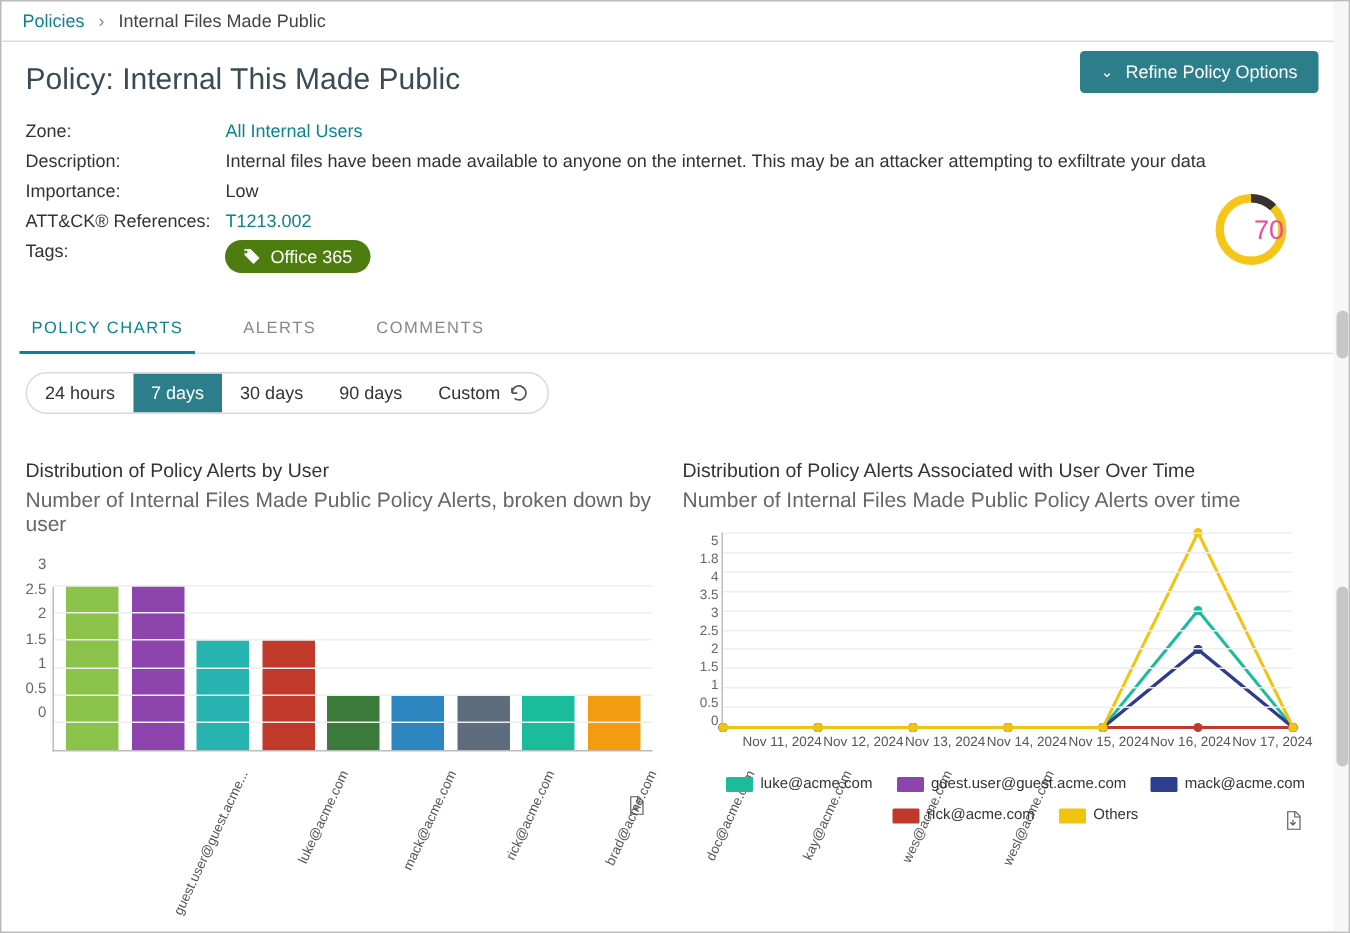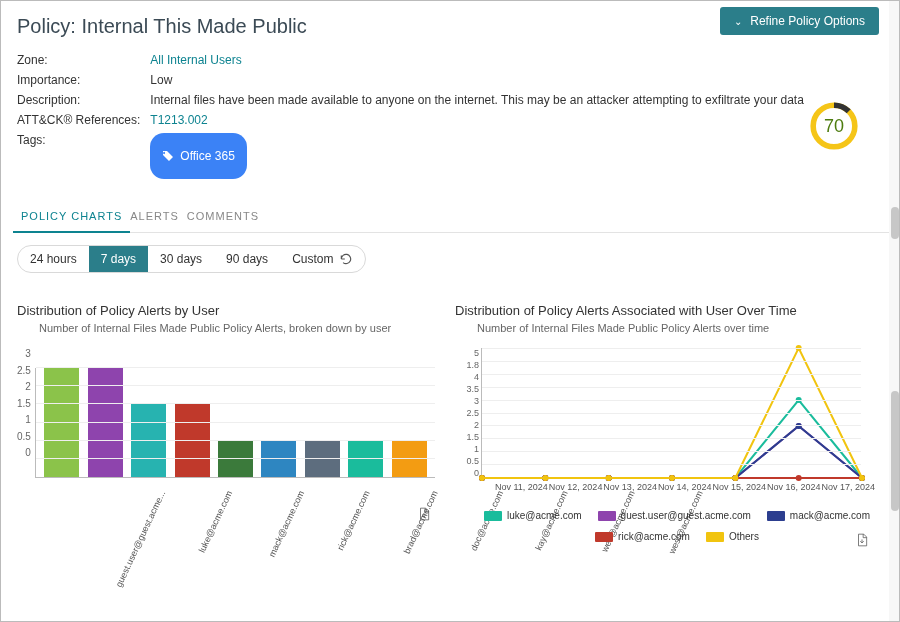--- a/index.html
+++ b/index.html
@@ -14,45 +14,45 @@
   .crumbs a { color:#0d8390; text-decoration:none; }
   .crumbs .sep { margin:0 6px; color:#888; }
 
   .head { padding:10px 16px 0 16px; position:relative; }
   h1 { font-size:20px; font-weight:400; color:#3b4a55; margin:4px 0 12px 0; }
   .actions { position:absolute; right:10px; top:6px; display:flex; flex-direction:column; gap:6px; align-items:flex-end; }
   .btn { background:#2b7e8a; color:#fff; border:none; border-radius:3px; padding:7px 14px; font-size:12px; display:flex; align-items:center; gap:8px; cursor:pointer; min-width:150px; justify-content:center; }
 
   .ring { position:absolute; right:30px; top:100px; width:50px; height:50px;}
   .ring svg { width:50px; height:50px; display:block;}
-  .ring .scorelabel { position:absolute; left:0; top:0; width:50px; height:50px; display:flex; align-items:center; justify-content:center; font-size:18px; color:#4d7c0f; font-weight:500;}
+  .ring .scorelabel { position:absolute; left:12px; top:0; width:50px; height:50px; display:flex; align-items:center; justify-content:center; font-size:18px; color:#ec4899; font-weight:500;}
 
   table.meta { border-collapse:collapse; font-size:12px; color:#333; }
   table.meta td { padding:3px 8px 3px 0; vertical-align:top; }
   table.meta td.k { color:#333; white-space:nowrap; padding-right:10px; }
   .linklike { color:#0d8390; }
-  .tag { display:inline-flex; align-items:center; gap:6px; background:#3b82f6; color:#fff; border-radius:14px; padding:16px 12px; font-size:12px; }
+  .tag { display:inline-flex; align-items:center; gap:6px; background:#4d7c0f; color:#fff; border-radius:14px; padding:4px 12px; font-size:12px; }
   .tag svg { width:12px; height:12px; fill:#fff; }
 
-  .tabs { margin:20px 0 0 16px; border-bottom:1px solid #e3e3e3; display:flex; }
+  .tabs { margin:20px 0 0 16px; border-bottom:1px solid #e3e3e3; display:flex; gap:32px; }
   .tab { padding:8px 4px 10px 4px; font-size:11px; letter-spacing:1px; color:#888; cursor:pointer; position:relative; }
   .tab.active { color:#0d8390; }
   .tab.active::after { content:""; position:absolute; left:-4px; right:-4px; bottom:-1px; height:2px; background:#0d8390; }
 
   .rangebar { margin:12px 0 12px 16px; }
   .seg { display:inline-flex; border:1px solid #d9d9d9; border-radius:18px; overflow:hidden; background:#fff; }
   .seg button { border:none; background:transparent; padding:6px 12px; font-size:12px; color:#333; cursor:pointer; }
   .seg button.active { background:#2b7e8a; color:#fff; }
   .seg .custom { display:inline-flex; align-items:center; gap:6px; padding:6px 12px; font-size:12px; color:#333; cursor:pointer; }
   .seg .custom svg { width:14px; height:14px; stroke:#555; fill:none; }
 
   .charts { display:flex; gap:20px; padding:18px 16px 0 16px; }
   .panel { flex:1 1 0; min-width:0; }
   .panel h3 { font-size:13px; font-weight:400; color:#333; margin:0 0 4px 0; }
-  .panel .sub { font-size:11px; color:#666; margin-bottom:14px;margin-left:22px; }
+  .panel .sub { font-size:14px; color:#666; margin-bottom:14px; }
   .chartwrap { position:relative; }
   .dlicon { position:absolute; right:4px; bottom:-30px; width:14px; height:16px; }
   .dlicon svg { width:14px; height:16px; fill:none; stroke:#555; stroke-width:1.3; }
 
   
   .barchart { height:130px; display:flex; align-items:flex-end; }
   .yaxis { display:flex; flex-direction:column; justify-content:space-between; height:110px; margin-bottom:20px; font-size:10px; color:#666; text-align:right; padding-right:4px; }
   .plot { position:relative; flex:1; height:110px; border-left:1px solid #bbb; border-bottom:1px solid #bbb; display:flex; align-items:flex-end; gap:2.2%; padding:0 2%; }
   .plot .grid { position:absolute; left:0; right:0; border-top:1px solid #eee; }
   .bar { flex:1; }
@@ -75,20 +75,25 @@
 </head>
 <body>
 
 <div class="frame">
   <div class="scroll-gutter">
     <div class="scroll-thumb1"></div>
     <div class="scroll-thumb2"></div>
   </div>
   <div class="content">
 
+    <div class="crumbs">
+      <a href="#">Policies</a>
+      <span class="sep">›</span>
+      <span>Internal Files Made Public</span>
+    </div>
 
     <div class="head">
       <h1>Policy: Internal This Made Public</h1>
 
       <div class="actions">
         <button class="btn">
           <span style="font-size:10px;">⌄</span>
           <span>Refine Policy Options</span>
         </button>
       </div>
@@ -101,26 +106,26 @@
         <div class="scorelabel">70</div>
       </div>
 
       <table class="meta">
         <tbody>
             <tr>
           <td class="k">Zone:</td>
           <td><span class="linklike">All Internal Users</span></td>
         </tr>
         <tr>
+          <td class="k">Description:</td>
+          <td>Internal files have been made available to anyone on the internet. This may be an attacker attempting to exfiltrate your data</td>
+        </tr>
+        <tr>
           <td class="k">Importance:</td>
           <td>Low</td>
-        </tr>
-        <tr>
-          <td class="k">Description:</td>
-          <td>Internal files have been made available to anyone on the internet. This may be an attacker attempting to exfiltrate your data</td>
         </tr>
         <tr>
           <td class="k">ATT&amp;CK® References:</td>
           <td><span class="linklike">T1213.002</span></td>
         </tr>
         <tr>
           <td class="k">Tags:</td>
           <td>
             <span class="tag">
               <svg viewBox="0 0 24 24">

